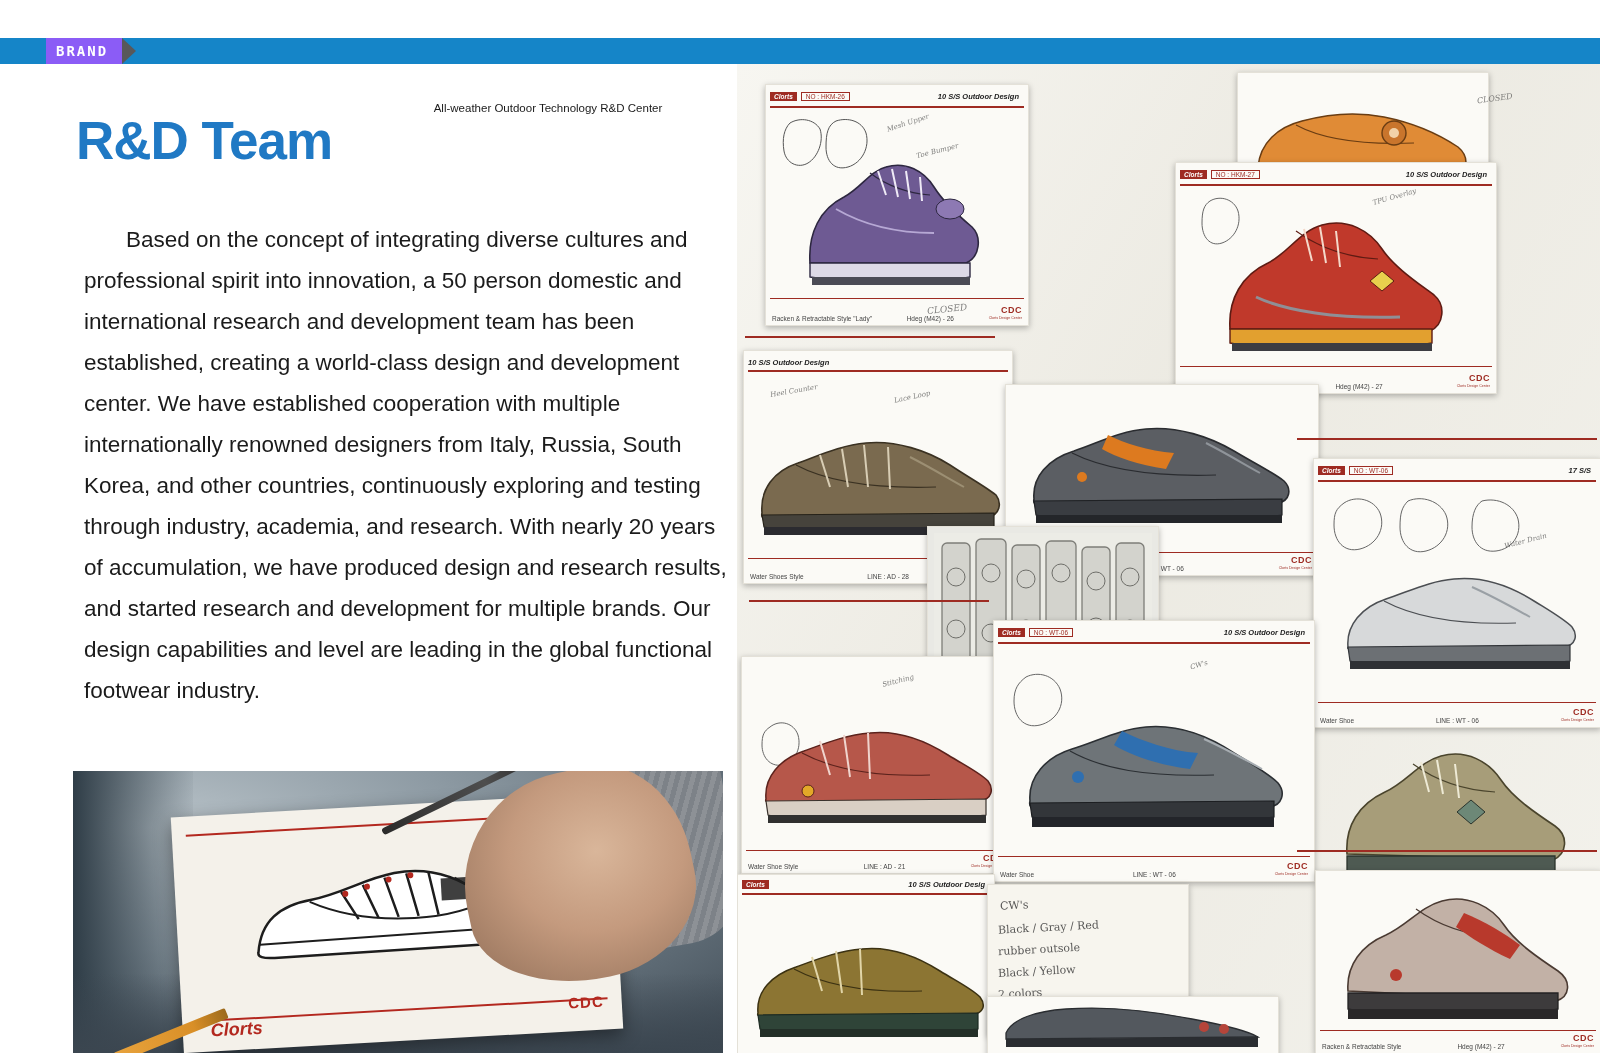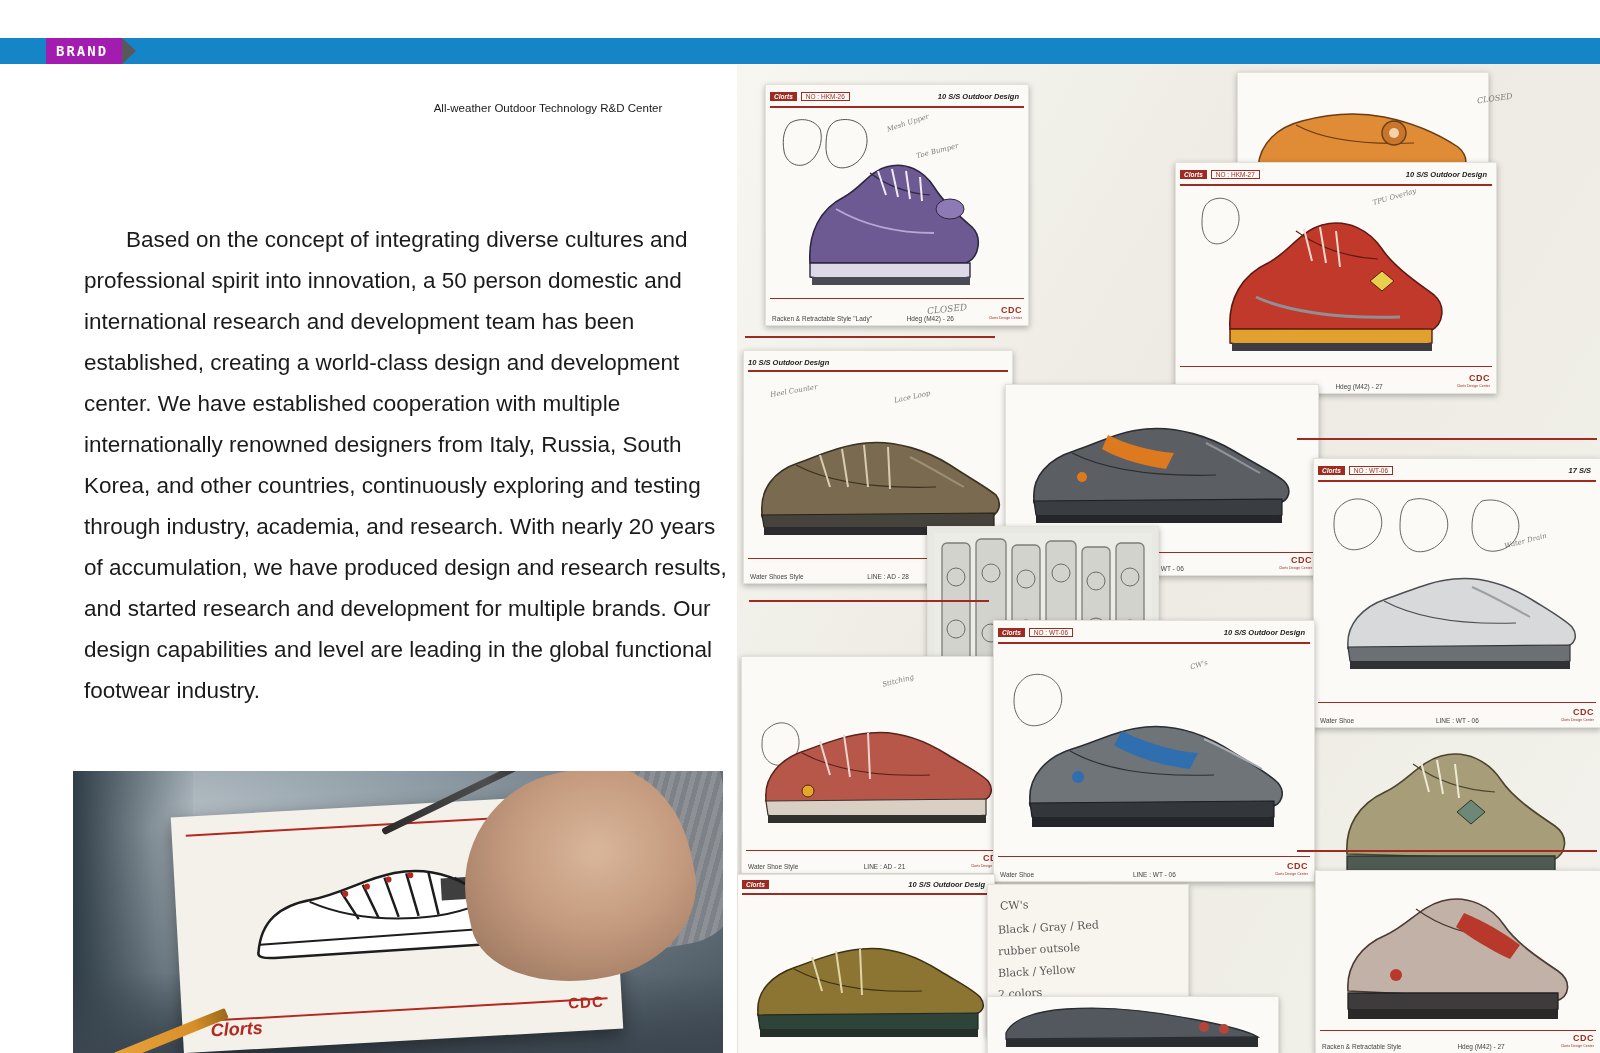--- a/index.html
+++ b/index.html
@@ -29,21 +29,21 @@
     top: 0;
     width: 1600px;
     height: 26px;
     background: #1585c8;
   }
   .brand-tag {
     position: absolute;
     left: 46px;
     top: 0;
     height: 26px;
-    background: #a21caf;
+    background: #8b5cf6;
     color: #ffffff;
     font-size: 14px;
     font-weight: bold;
     letter-spacing: 2px;
     padding: 0 14px 0 10px;
     display: flex;
     align-items: center;
     font-family: "DejaVu Sans Mono", monospace;
   }
   .brand-tag-arrow {
@@ -323,20 +323,21 @@
 <body>
 
 <div class="top-bar">
   <div class="top-bar-blue"></div>
   <div class="brand-tag">BRAND</div>
   <div class="brand-tag-arrow"></div>
 </div>
 
 <div class="left-col">
 
+  <div class="title">R&amp;D Team</div>
 
   <div class="logo-block">
     <div class="logo-caption">All-weather Outdoor Technology R&amp;D Center</div>
   </div>
 
   <div class="body-text">Based on the concept of integrating diverse cultures and professional spirit into innovation, a 50 person domestic and international research and development team has been established, creating a world-class design and development center. We have established cooperation with multiple internationally renowned designers from Italy, Russia, South Korea, and other countries, continuously exploring and testing through industry, academia, and research. With nearly 20 years of accumulation, we have produced design and research results, and started research and development for multiple brands. Our design capabilities and level are leading in the global functional footwear industry.</div>
 
   <div class="photo">
     <div class="photo-bg"></div>
     <div class="photo-dark-left"></div>

